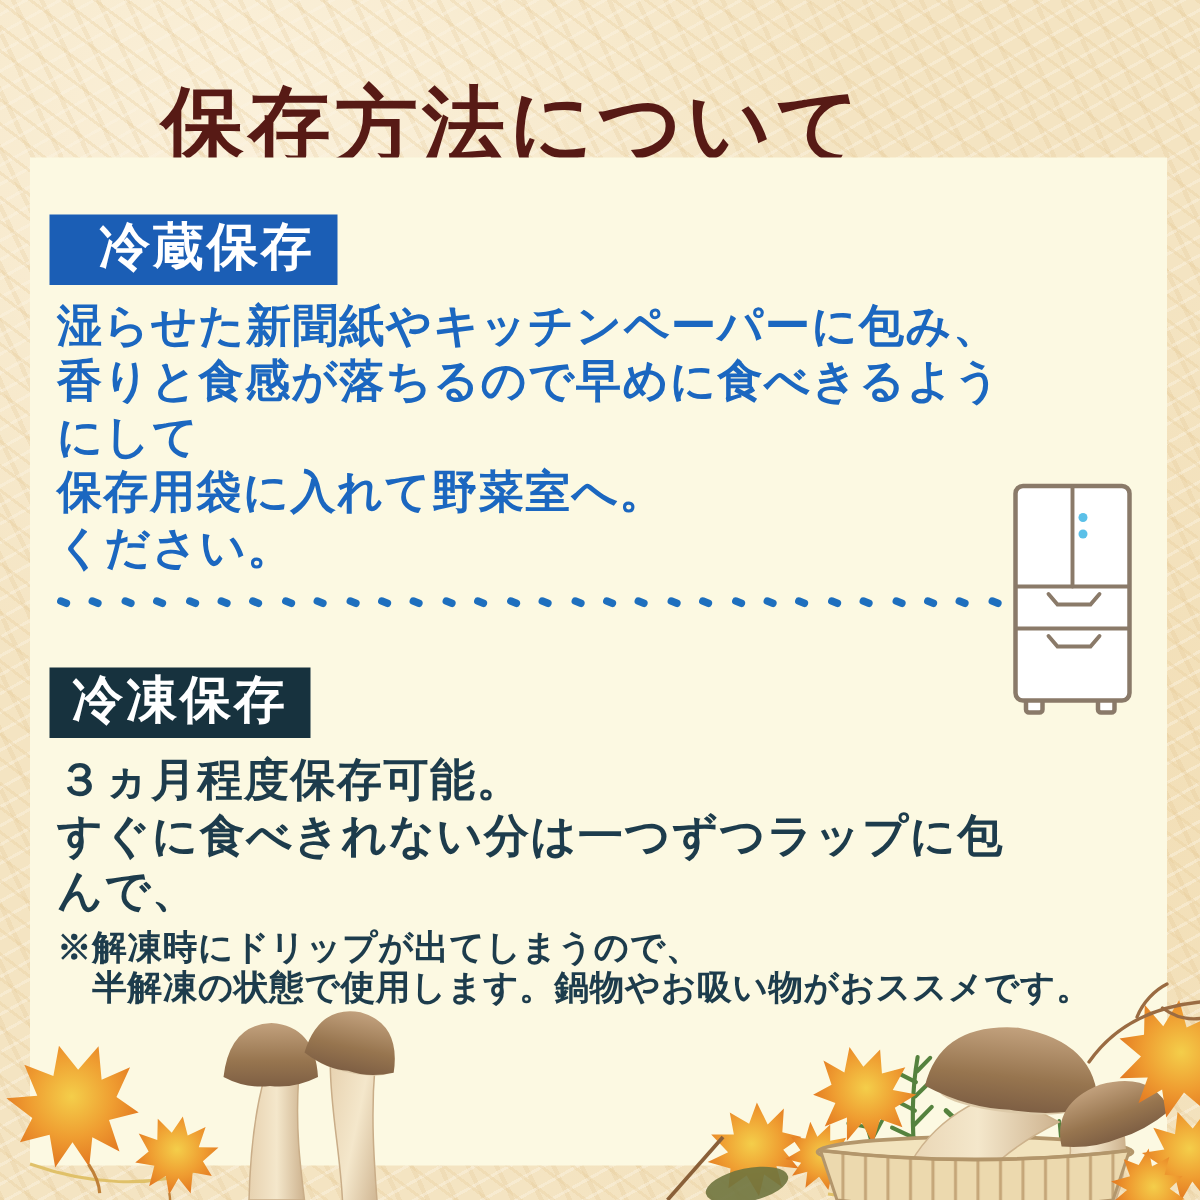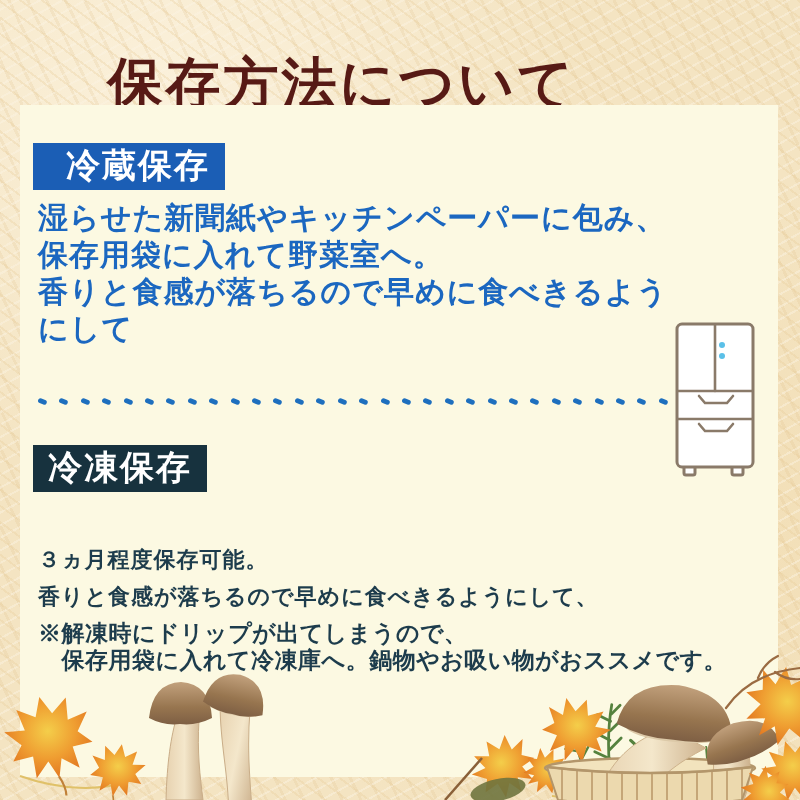--- a/index.html
+++ b/index.html
@@ -30,22 +30,22 @@
   .section-label{
     position:absolute;display:inline-block;
     padding:6px 15px 7px 15px;
     font-size:34px;font-weight:700;letter-spacing:2px;color:#ffffff;
     line-height:1.0;
   }
   .label-reizo{left:33px;top:143px;background:#1b5eb5;padding-left:33px;}
   .label-reito{left:33px;top:445px;background:#17323e;text-align:right;}
   .para{position:absolute;left:38px;width:660px;font-weight:600;}
   .para-reizo{top:199px;font-size:30px;line-height:37px;color:#1b67c0;letter-spacing:1px;font-family:Liberation Serif, serif;}
-  .para-reito{top:502px;font-size:22px;line-height:37px;color:#1d3c4c;letter-spacing:1px;margin-top:39px;}
-  .para-note{top:620px;font-size:23px;line-height:27px;color:#1d3c4c;letter-spacing:0.5px;width:720px;}
+  .para-reito{top:502px;font-size:30px;line-height:37px;color:#1d3c4c;letter-spacing:1px;}
+  .para-note{top:620px;font-size:23px;line-height:27px;color:#1d3c4c;letter-spacing:0.5px;width:720px;font-family:Liberation Mono, monospace;}
   .divider{
     position:absolute;left:38px;top:396px;width:630px;height:10px;
     display:flex;justify-content:space-between;align-items:center;
   }
   .divider i{
     display:block;width:9px;height:4.5px;border-radius:3px;
     background:#1e6fbe;transform:rotate(22deg);
   }
   .fridge{position:absolute;left:674px;top:321px;}
   .decor{position:absolute;left:0;top:650px;}
@@ -56,22 +56,23 @@
 <div class="page">
 
   <h1 class="title">保存方法について</h1>
 
   <div class="panel"></div>
 
   <div class="section-label label-reizo">冷蔵保存</div>
 
   <div class="para para-reizo">
     <div>湿らせた新聞紙やキッチンペーパーに包み、</div>
+    <div>香りと食感が落ちるので早めに食べきるようにして</div>
     <div>保存用袋に入れて野菜室へ。</div>
-    <div>香りと食感が落ちるので早めに食べきるようにして</div>
+    <div>ください。</div>
   </div>
 
   <svg class="fridge" width="82" height="158" viewBox="0 0 82 158" aria-hidden="true">
     <g fill="#ffffff" stroke="#8a7a69" stroke-width="3" stroke-linejoin="round">
       <rect x="10" y="142" width="11" height="12" rx="2"></rect>
       <rect x="58" y="142" width="11" height="12" rx="2"></rect>
       <rect x="3" y="3" width="76" height="143" rx="5"></rect>
     </g>
     <g stroke="#8a7a69" stroke-width="2.6" fill="none" stroke-linecap="round">
       <line x1="41" y1="4" x2="41" y2="70"></line>
@@ -114,26 +115,26 @@
       <i></i>
       <i></i>
       <i></i>
       <i></i>
     </div>
 
   <div class="section-label label-reito">冷凍保存</div>
 
   <div class="para para-reito">
     <div>３ヵ月程度保存可能。</div>
-    <div>香りと食感が落ちるので早めに食べきるようにして、</div>
+    <div>すぐに食べきれない分は一つずつラップに包んで、</div>
   </div>
 
   <div class="para para-note">
     <div>※解凍時にドリップが出てしまうので、</div>
-    <div>　保存用袋に入れて冷凍庫へ。鍋物やお吸い物がおススメです。</div>
+    <div>　半解凍の状態で使用します。鍋物やお吸い物がおススメです。</div>
   </div>
 
   <svg class="decor" width="800" height="150" viewBox="0 0 800 150" aria-hidden="true">
     <defs>
       <radialGradient id="gl" cx="50%" cy="42%" r="60%">
         <stop offset="0%" stop-color="#f4ce4a"></stop>
         <stop offset="55%" stop-color="#ef9d31"></stop>
         <stop offset="100%" stop-color="#e1741f"></stop>
       </radialGradient>
       <linearGradient id="gc" x1="0" y1="0" x2="0" y2="1">

